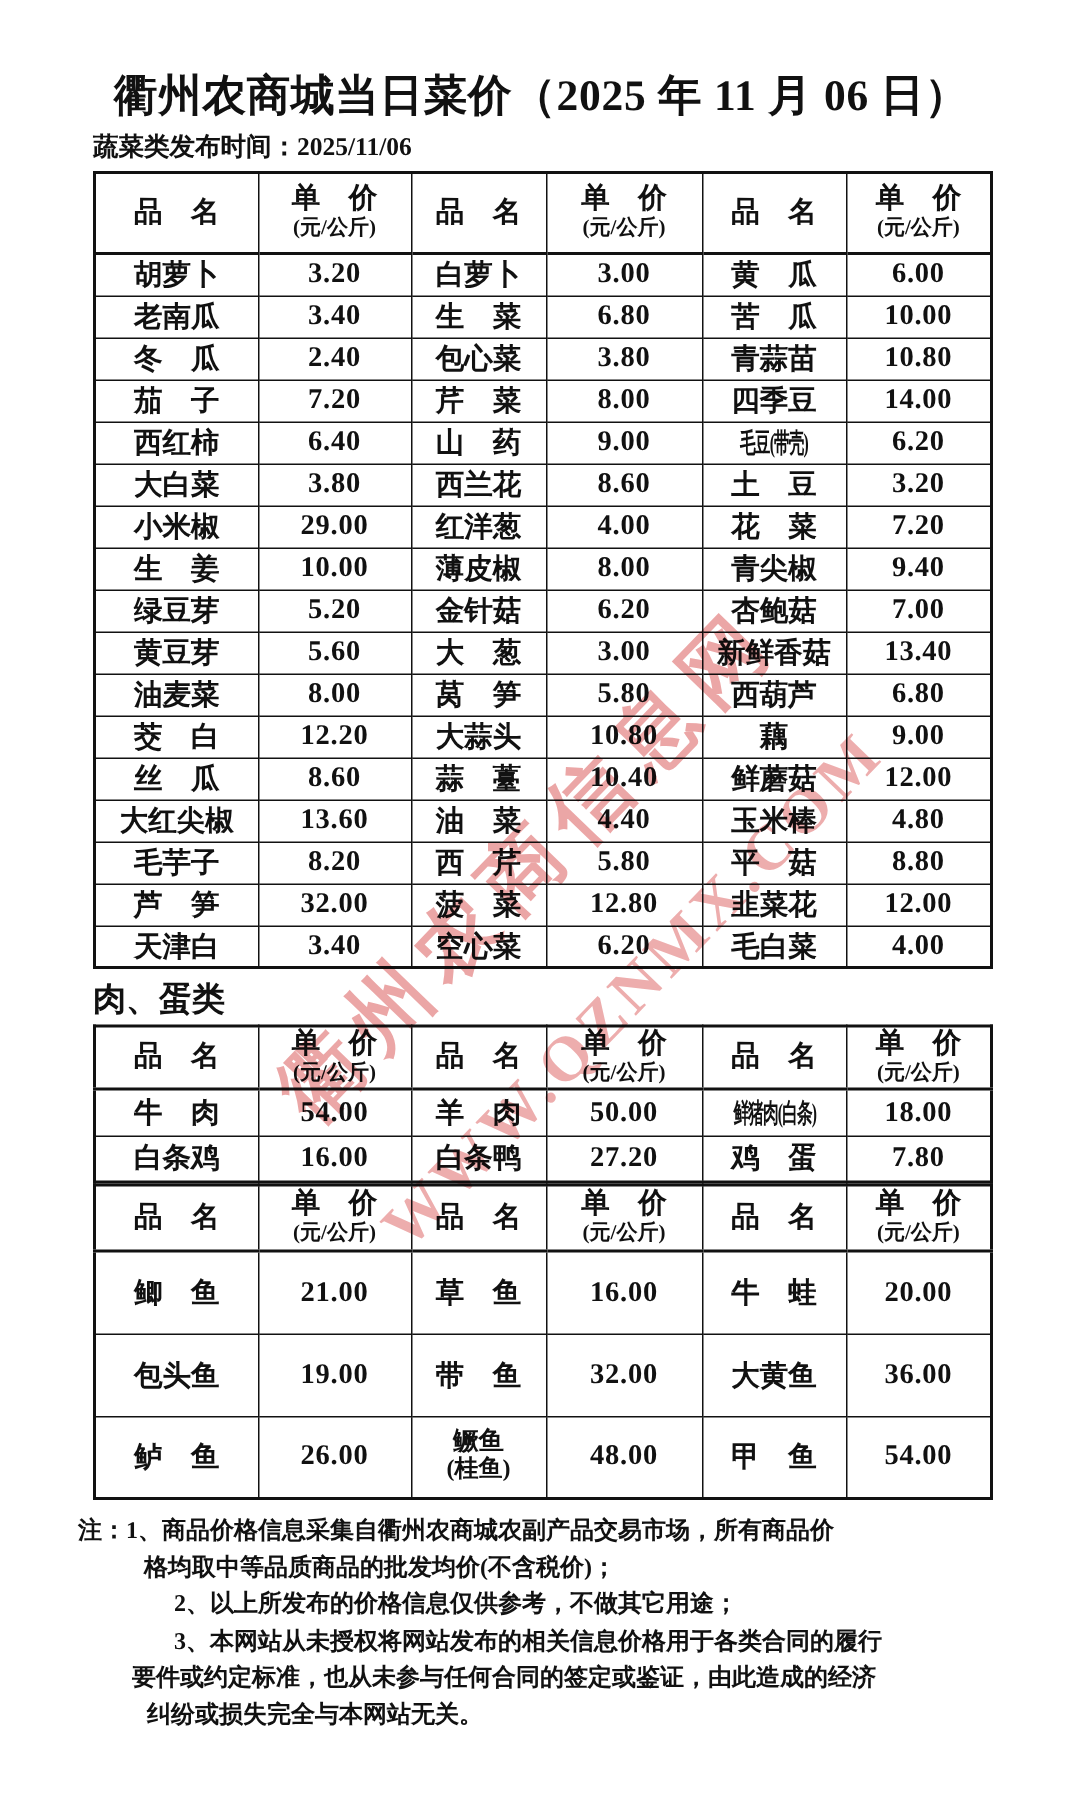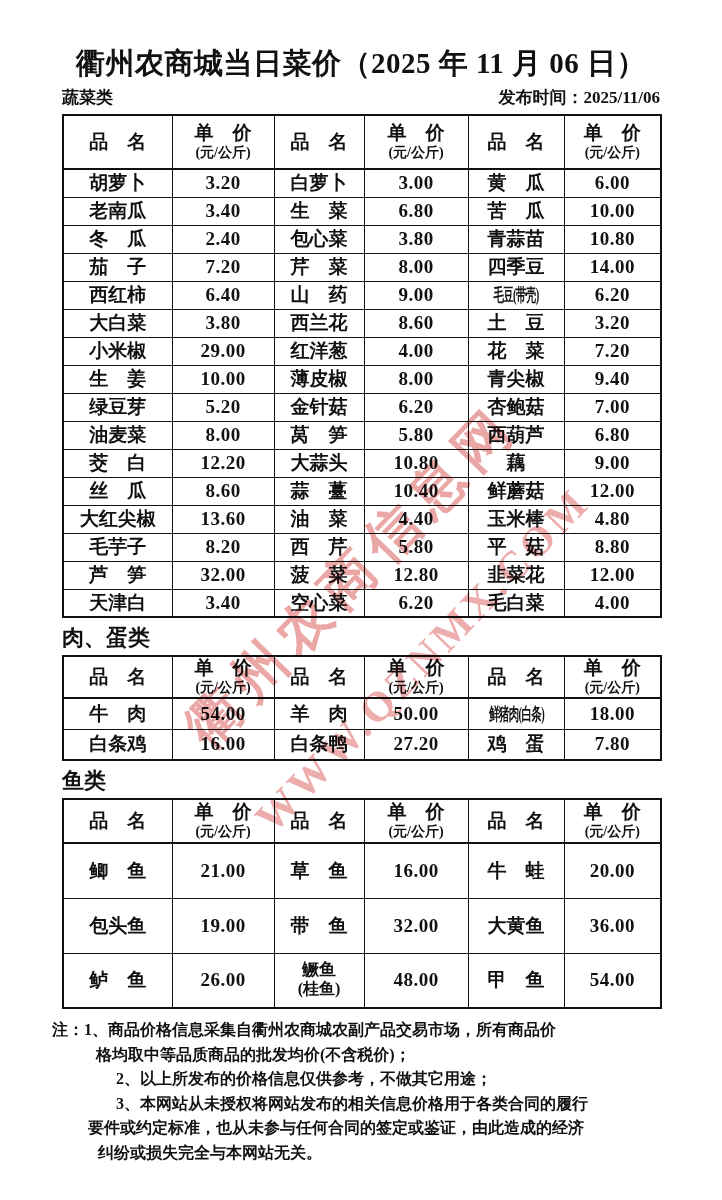--- a/index.html
+++ b/index.html
@@ -2,21 +2,21 @@
 <html><head>
 <meta charset="utf-8">
 <style>
   html,body{margin:0;padding:0;background:#ffffff;}
   .page{
     position:relative;width:722px;height:1200px;background:#ffffff;color:#111;
     font-family:"Liberation Serif","DejaVu Serif",serif;font-weight:bold;overflow:hidden;
   }
   .content{margin:0 62px;position:relative;z-index:1;}
   h1.title{margin:44px 0 2px;font-size:29px;text-align:center;letter-spacing:0.5px;font-weight:bold;}
-  .subrow{display:flex;justify-content:space-between;align-items:flex-end;font-size:17px;margin-bottom:5px;}
+  .subrow{display:flex;justify-content:flex-start;align-items:flex-end;font-size:17px;margin-bottom:5px;}
   .sec-label{font-size:22px;margin:5px 0 2px;}
   table{border-collapse:collapse;table-layout:fixed;width:598px;border:2px solid #111;background:transparent;}
   th,td{border:1px solid #111;text-align:center;vertical-align:middle;padding:0;overflow:hidden;}
   thead th{border-bottom:2px solid #111;font-size:19px;line-height:1.2;}
   thead th .u2{font-size:14px;}
   col.cn1{width:109px}col.cp1{width:102px}col.cn2{width:90px}
   col.cp2{width:104px}col.cn3{width:96px}col.cp3{width:97px}
   td.name{font-size:19px;}
   td.price{font-size:19px;letter-spacing:0.5px;}
   .t0 thead tr{height:54px}
@@ -155,20 +155,28 @@
           </tr>
           <tr>
             <td class="name"><span class="nm">绿豆芽</span></td>
             <td class="price">5.20</td>
             <td class="name"><span class="nm">金针菇</span></td>
             <td class="price">6.20</td>
             <td class="name"><span class="nm">杏鲍菇</span></td>
             <td class="price">7.00</td>
           </tr>
           <tr>
+            <td class="name"><span class="nm">黄豆芽</span></td>
+            <td class="price">5.60</td>
+            <td class="name"><span class="nm">大　葱</span></td>
+            <td class="price">3.00</td>
+            <td class="name"><span class="nm">新鲜香菇</span></td>
+            <td class="price">13.40</td>
+          </tr>
+          <tr>
             <td class="name"><span class="nm">油麦菜</span></td>
             <td class="price">8.00</td>
             <td class="name"><span class="nm">莴　笋</span></td>
             <td class="price">5.80</td>
             <td class="name"><span class="nm">西葫芦</span></td>
             <td class="price">6.80</td>
           </tr>
           <tr>
             <td class="name"><span class="nm">茭　白</span></td>
             <td class="price">12.20</td>
@@ -263,21 +271,20 @@
             <td class="name"><span class="nm">白条鸡</span></td>
             <td class="price">16.00</td>
             <td class="name"><span class="nm">白条鸭</span></td>
             <td class="price">27.20</td>
             <td class="name"><span class="nm">鸡　蛋</span></td>
             <td class="price">7.80</td>
           </tr>
         </tbody>
       </table>
 
-    <div class="sec-label">鱼类</div>
 
     <table class="t2">
       <colgroup>
         <col class="cn1">
           <col class="cp1">
           <col class="cn2">
           <col class="cp2">
           <col class="cn3">
           <col class="cp3">
       </colgroup>

